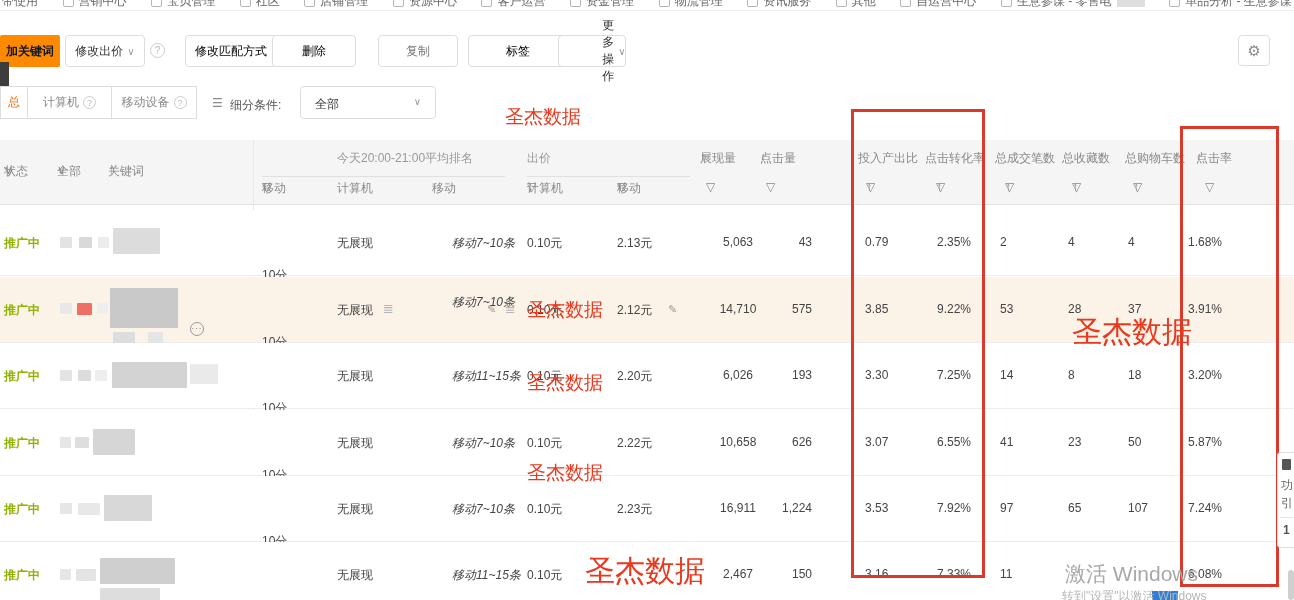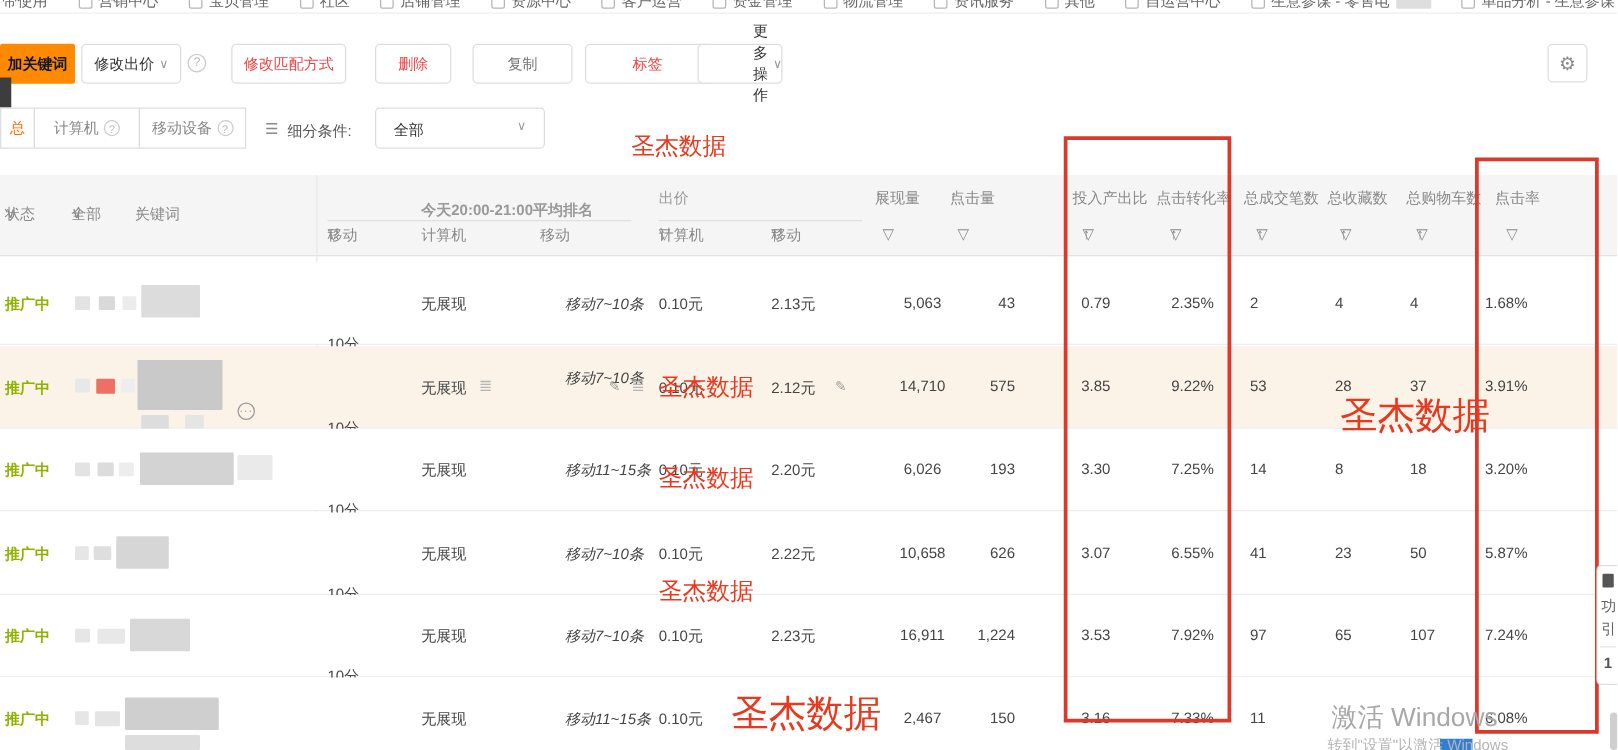--- a/index.html
+++ b/index.html
@@ -11,21 +11,21 @@
   }
   
   #topnav { position:absolute; left:0; top:0; width:1294px; height:11px; overflow:hidden; border-bottom:1px solid #f0f0f0; background:#fff; }
   #topnav .navrow { position:absolute; left:2px; top:-7px; width:1290px; display:flex; justify-content:space-between; align-items:center; }
   .navitem { display:flex; align-items:center; gap:5px; font-size:12px; color:#666; white-space:nowrap; }
   .cbx { width:11px; height:11px; border:1px solid #b5b5b5; border-radius:2px; background:#fff; flex:0 0 auto; }
   .navblur { width:28px; height:11px; background:#dedede; border-radius:1px; }
   
   .btn { position:absolute; top:35px; height:32px; border:1px solid #ddd; border-radius:4px;
          background:#fff; font-size:12px; color:#333; display:flex; align-items:center; justify-content:center; gap:4px; }
-  .btn.disabled { color:#ef4444; }
+  .btn.disabled { color:#000000; }
   .btn .chev { color:#999; font-size:10px; }
   #btn-add { left:0; width:60px; background:#ff8a00; border:none; color:#0f172a; border-radius:2px; font-weight:bold; }
   #info-circle { position:absolute; left:150px; top:43px; width:15px; height:15px; border:1px solid #ccc; border-radius:50%;
                  color:#bbb; font-size:10px; display:flex; align-items:center; justify-content:center; }
   #btn-gear { left:1238px; width:32px; height:31px; color:#8a8a8a; font-size:15px; }
   .dark-strip { position:absolute; left:0; top:62px; width:9px; height:56px; background:#3d3d3d; }
   
   .tab { position:absolute; top:86px; height:33px; border:1px solid #ddd; background:#fff;
          display:flex; align-items:center; justify-content:center; gap:4px; font-size:12px; color:#888; }
   .tab .mini-info { width:13px; height:13px; border:1px solid #ccc; border-radius:50%; color:#bbb; font-size:9px;
@@ -155,21 +155,21 @@
     </div>
   </div>
 
   <button class="btn" id="btn-add">加关键词</button>
   <button class="btn" style="left:65px;width:80px;">
     <span>修改出价</span>
       <span class="chev">∨</span>
   </button>
   <span id="info-circle">?</span>
   <button class="btn disabled" style="left:185px;width:92px;">修改匹配方式</button>
-  <button class="btn disabled" style="left:300px;width:61px;">删除</button>
+  <button class="btn disabled" style="left:272px;width:84px;">删除</button>
   <button class="btn" style="left:378px;width:80px;color:#777;">复制</button>
   <button class="btn disabled" style="left:468px;width:100px;">标签</button>
   <button class="btn" style="left:558px;width:68px;padding-left:44px;">
     <span>更多操作</span>
       <span class="chev">∨</span>
   </button>
   <button class="btn" id="btn-gear">⚙</button>
   <div class="dark-strip"></div>
 
   <div class="tab" id="tab-total">总</div>
@@ -195,21 +195,21 @@
       </span>
     <span style="left:57px;top:23px;">
         <span>全部</span> 
         <span class="chev arr">∨</span>
       </span>
     <span style="left:108px;top:23px;">
         <span>关键词</span> 
         <span class="arr">↑</span>
       </span>
 
-    <span class="grp" style="left:337px;top:20px;font-weight:bold;">今天20:00-21:00平均排名</span>
+    <span class="grp" style="left:337px;top:10px;">今天20:00-21:00平均排名</span>
     <span class="grp" style="left:527px;top:10px;">出价</span>
     <div class="u-line" style="left:262px;width:243px;"></div>
     <div class="u-line" style="left:527px;width:163px;"></div>
 
     <span style="left:262px;top:40px;">
         <span>移动</span> 
         <span class="arr blue">↓</span> 
         <span class="fun">▽</span>
       </span>
     <span style="left:337px;top:40px;">计算机</span>

